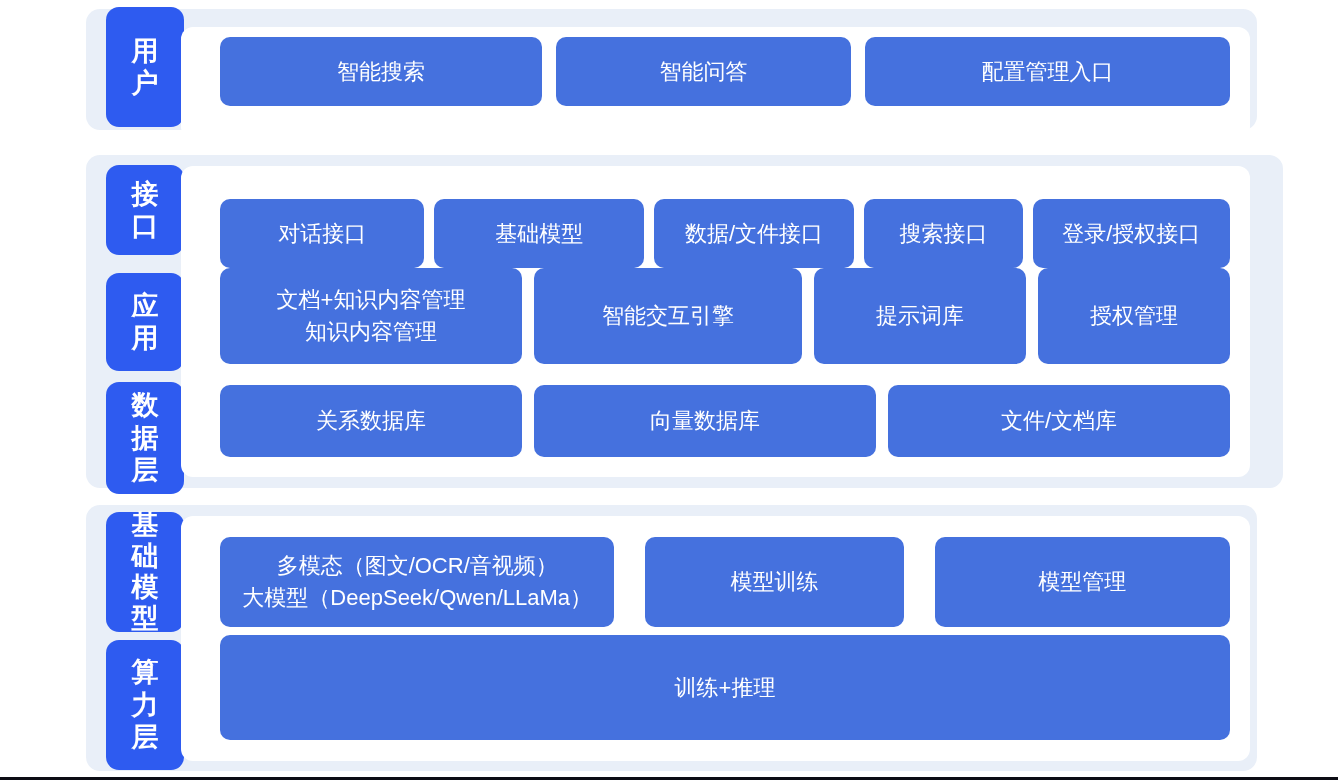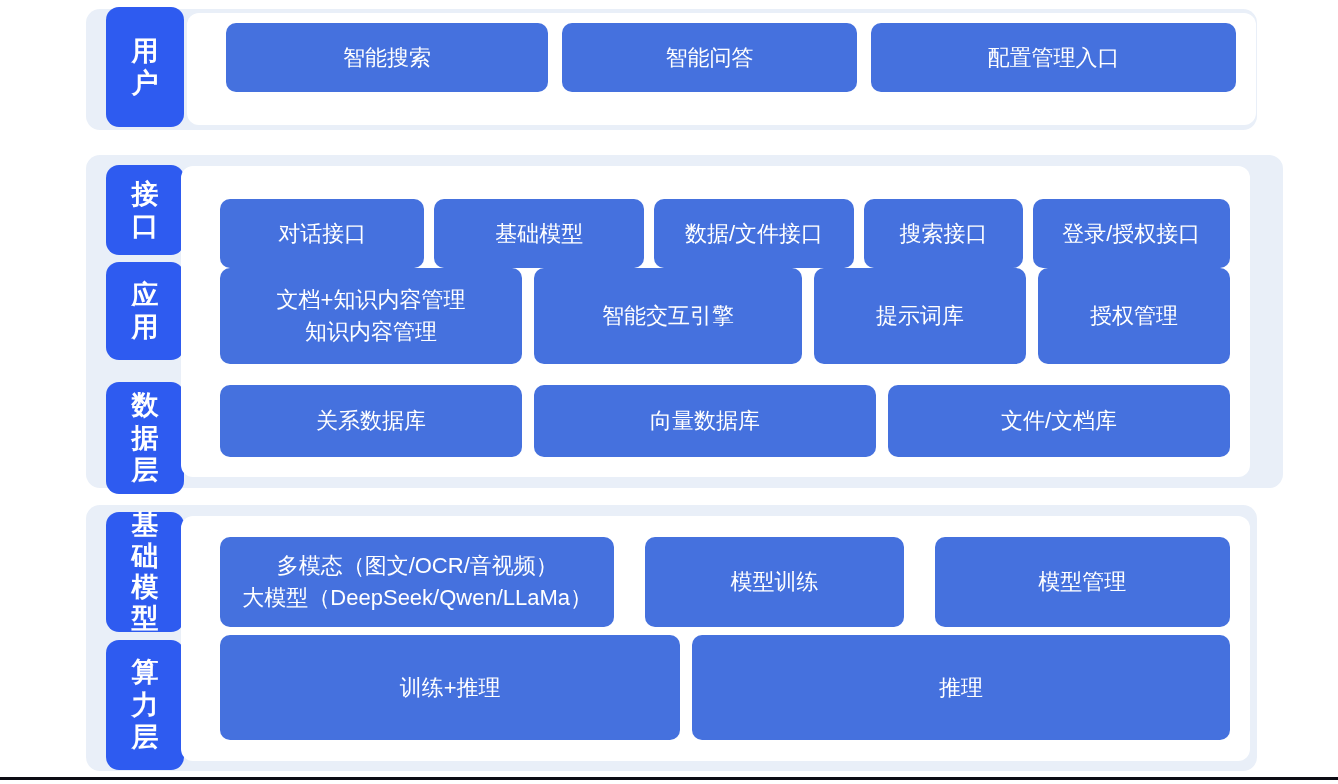--- a/index.html
+++ b/index.html
@@ -13,37 +13,37 @@
     background:#E9EFF8;border-radius:14px;
   }
   #band-user{top:9px;height:121px;}
   #band-middle{top:155px;height:333px;padding-left:26px;}
   #band-foundation{top:505px;height:266px;}
 
   .panel{
     position:absolute;left:95px;width:1069px;
     background:#ffffff;border-radius:12px;
   }
-  #panel-user{top:4px;height:112px;margin-left:6px;}
+  #panel-user{top:18px;height:112px;}
   #panel-middle{top:11px;height:311px;}
   #panel-foundation{top:11px;height:245px;}
 
   .badge{
     position:absolute;left:20px;width:78px;
     background:#2E5BF0;border-radius:13px;
     color:#ffffff;font-weight:bold;font-size:27px;
     display:flex;align-items:center;justify-content:center;
   }
   .badge .vtext{
     display:block;width:1em;word-break:break-all;
     text-align:center;line-height:1.2;
   }
   #badge-user{top:-2px;height:120px;}
   #badge-interface{top:10px;height:90px;}
-  #badge-app{top:107px;height:98px;}
+  #badge-app{top:118px;height:98px;}
   #badge-data{top:227px;height:112px;}
   #badge-model{top:7px;height:120px;line-height:1.15;}
   #badge-model .vtext{line-height:1.15;}
   #badge-compute{top:135px;height:130px;}
 
   .row{
     position:absolute;left:39px;right:20px;
     display:flex;
   }
   #row-user{top:10px;height:69px;gap:14px;}
@@ -168,21 +168,18 @@
           <span>模型训练</span>
         </div>
         <div class="box" style="--f:295">
           <span>模型管理</span>
         </div>
       </div>
       <div class="row" id="row-compute">
         <div class="box" style="--f:462">
           <span>训练+推理</span>
         </div>
-        <div class="box" style="--f:540">
-          <span>推理</span>
-        </div>
       </div>
     </div>
   </section>
 
   <div class="divider"></div>
 </div>
 
 </body></html>

